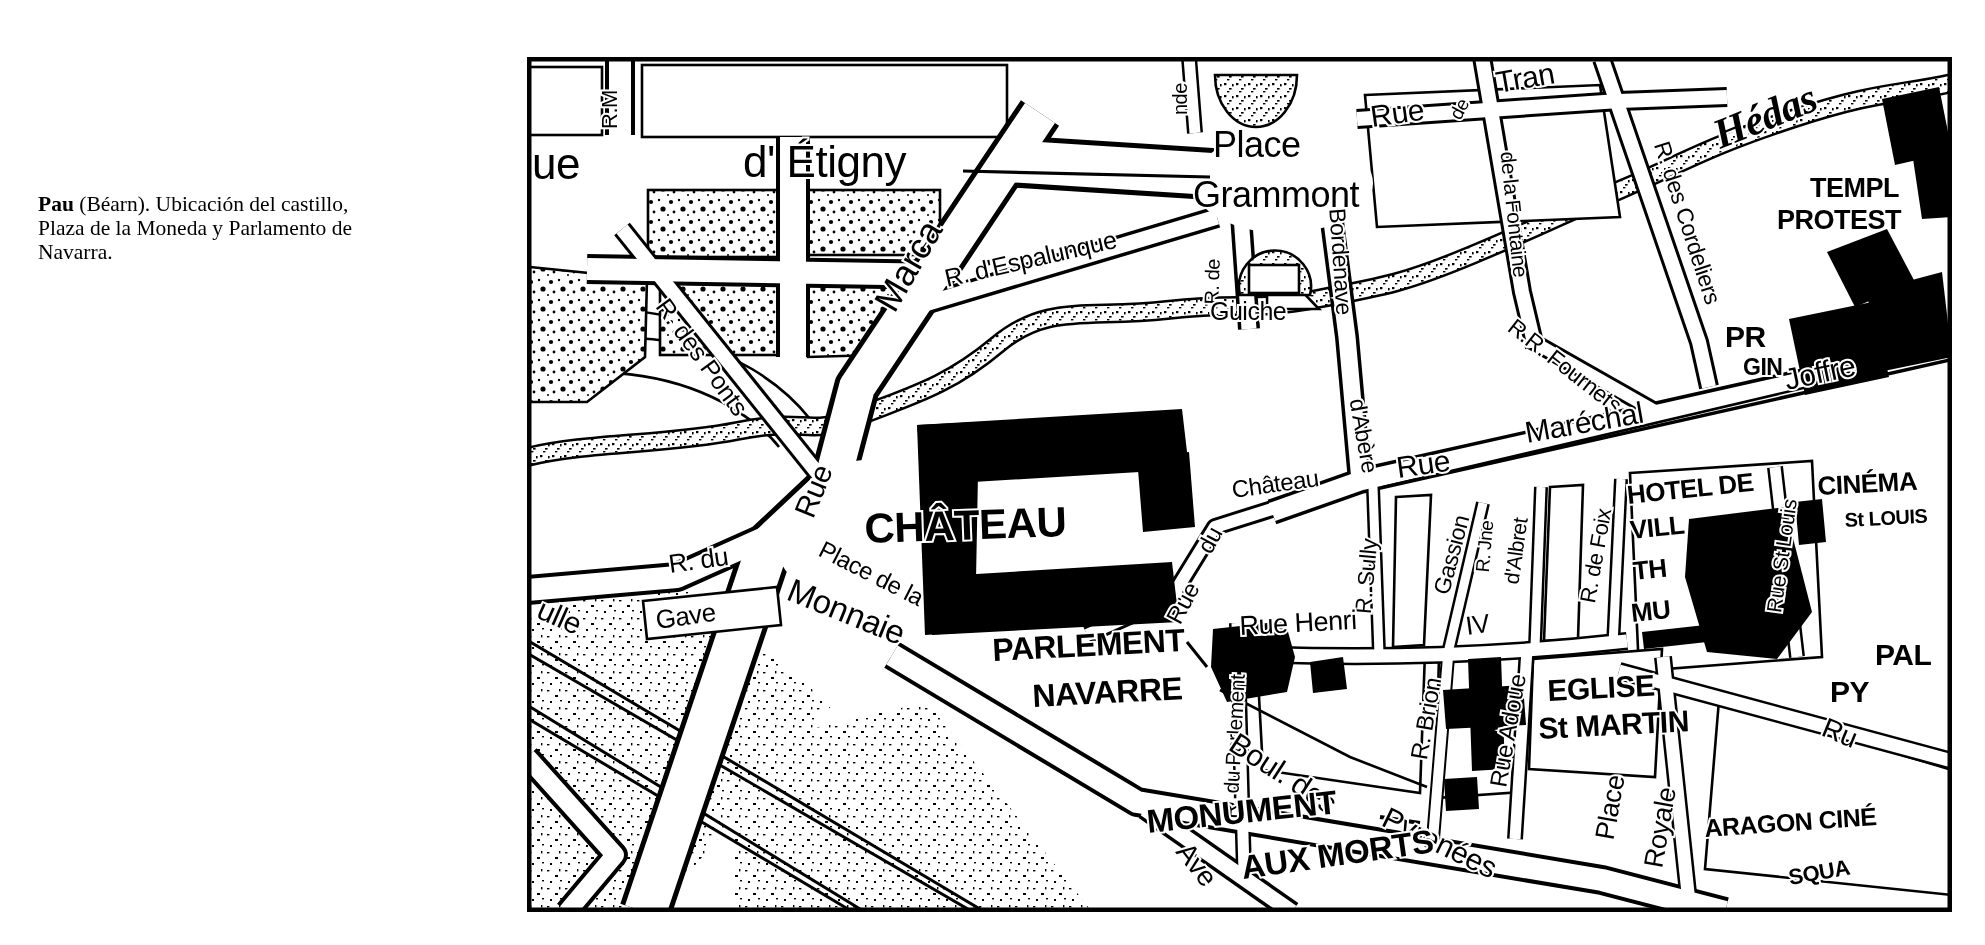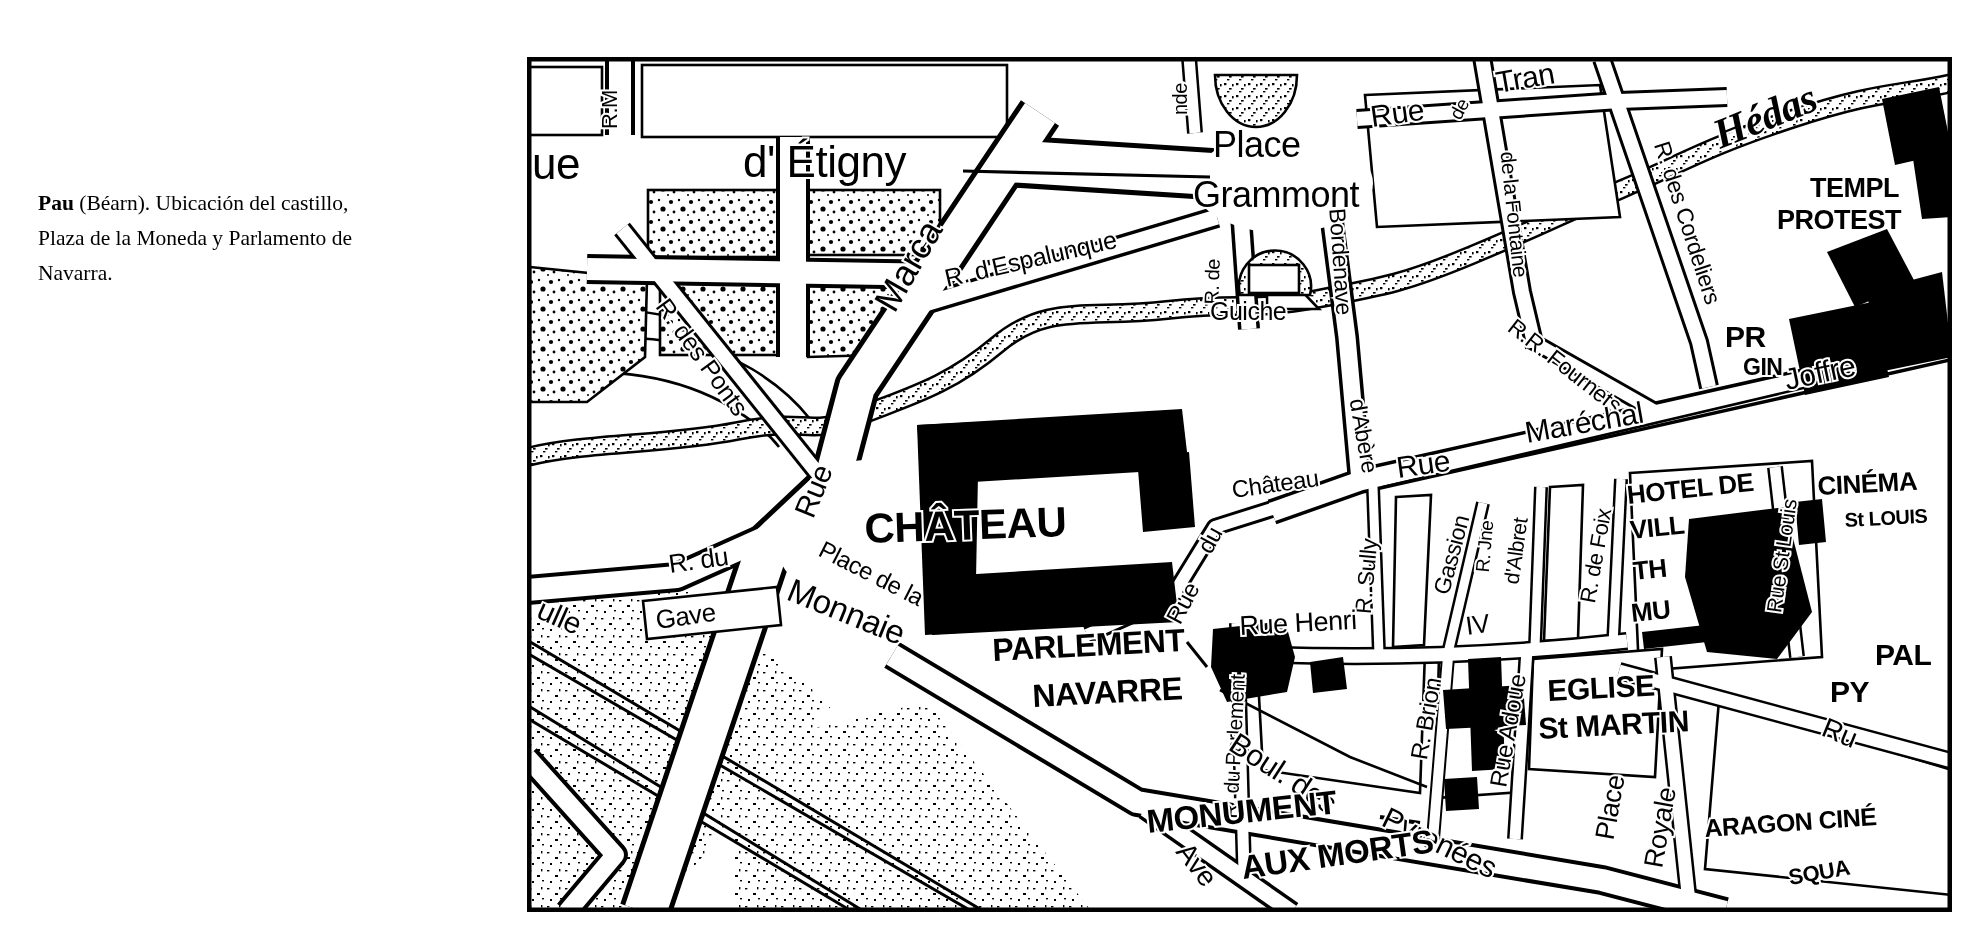--- a/index.html
+++ b/index.html
@@ -1,18 +1,18 @@
 <!DOCTYPE html>
 <html><head>
 <meta charset="utf-8">
 <style>
   html,body{margin:0;padding:0;background:#fff;}
   body{width:1985px;height:945px;position:relative;font-family:"Liberation Sans",sans-serif;}
-  .caption{position:absolute;left:38px;top:186px;width:322px;
-           font-family:"Liberation Serif",serif;font-size:21.5px;line-height:35px;color:#000;}
+  .caption{position:absolute;left:38px;top:192px;width:322px;
+           font-family:"Liberation Serif",serif;font-size:21.5px;line-height:24px;color:#000;}
   .cap-bold{font-weight:bold;}
   .map-frame{position:absolute;left:527px;top:57px;width:1425px;height:855px;
              background:#fff;overflow:hidden;}
   svg{display:block;}
   .case{fill:none;stroke:#000;stroke-linecap:butt;stroke-linejoin:round;}
   .road{fill:none;stroke:#fff;stroke-linecap:butt;stroke-linejoin:round;}
   .blk{fill:#fff;stroke:#000;stroke-width:2.6;}
   .bld{fill:#000;stroke:none;}
   .thin{fill:none;stroke:#000;stroke-width:2.6;}
   .rail{fill:none;stroke:#000;stroke-width:3;}

